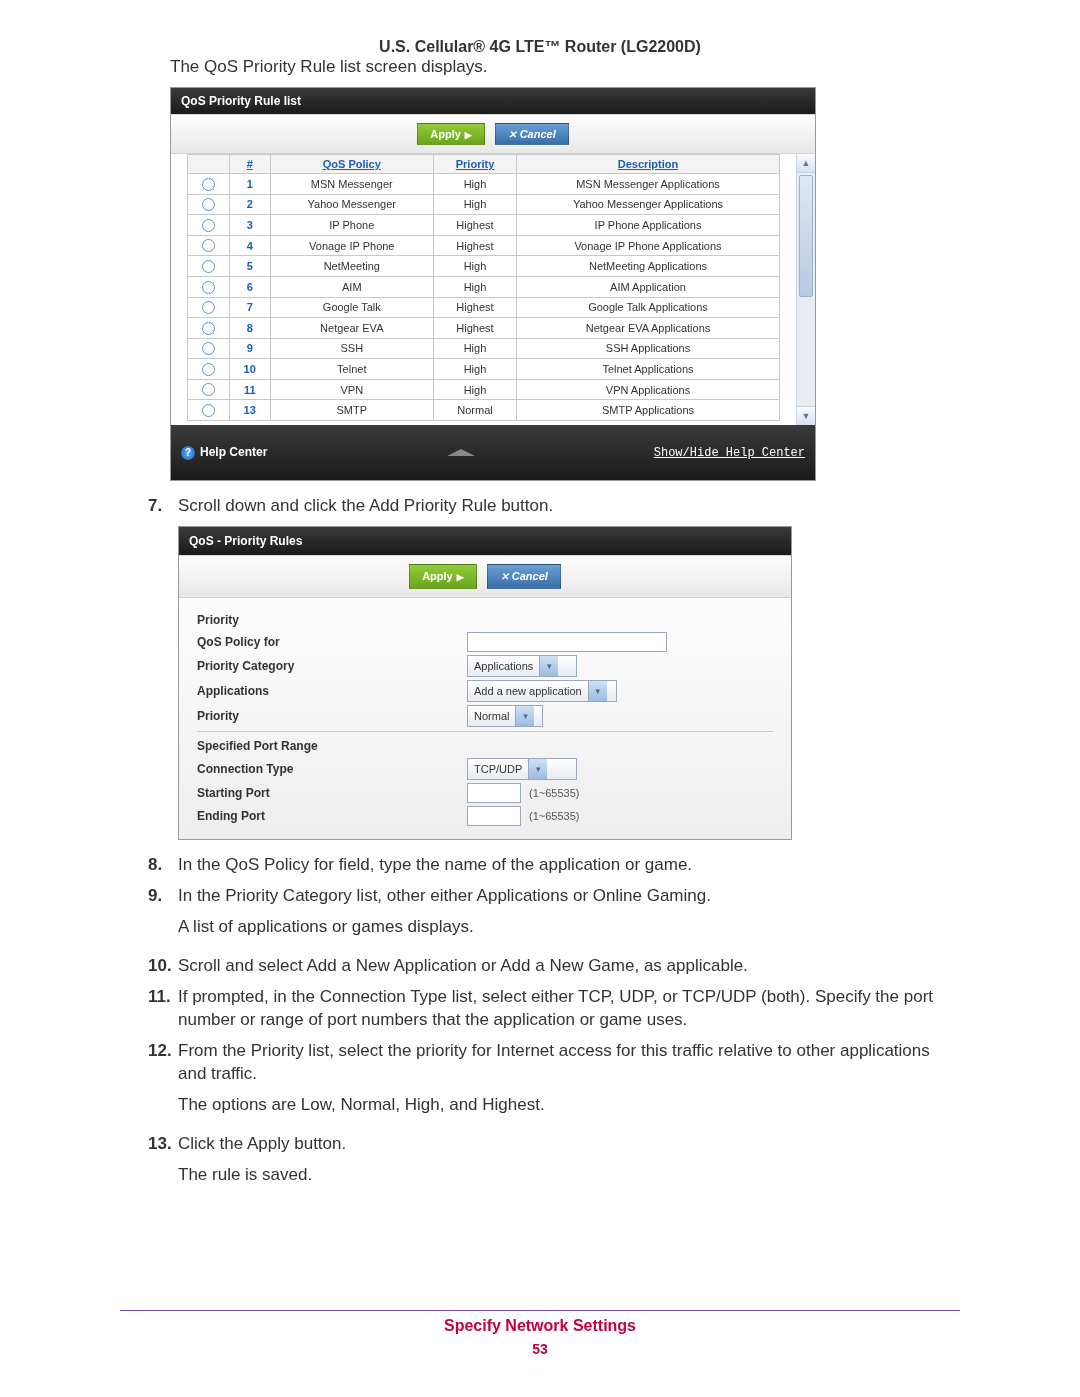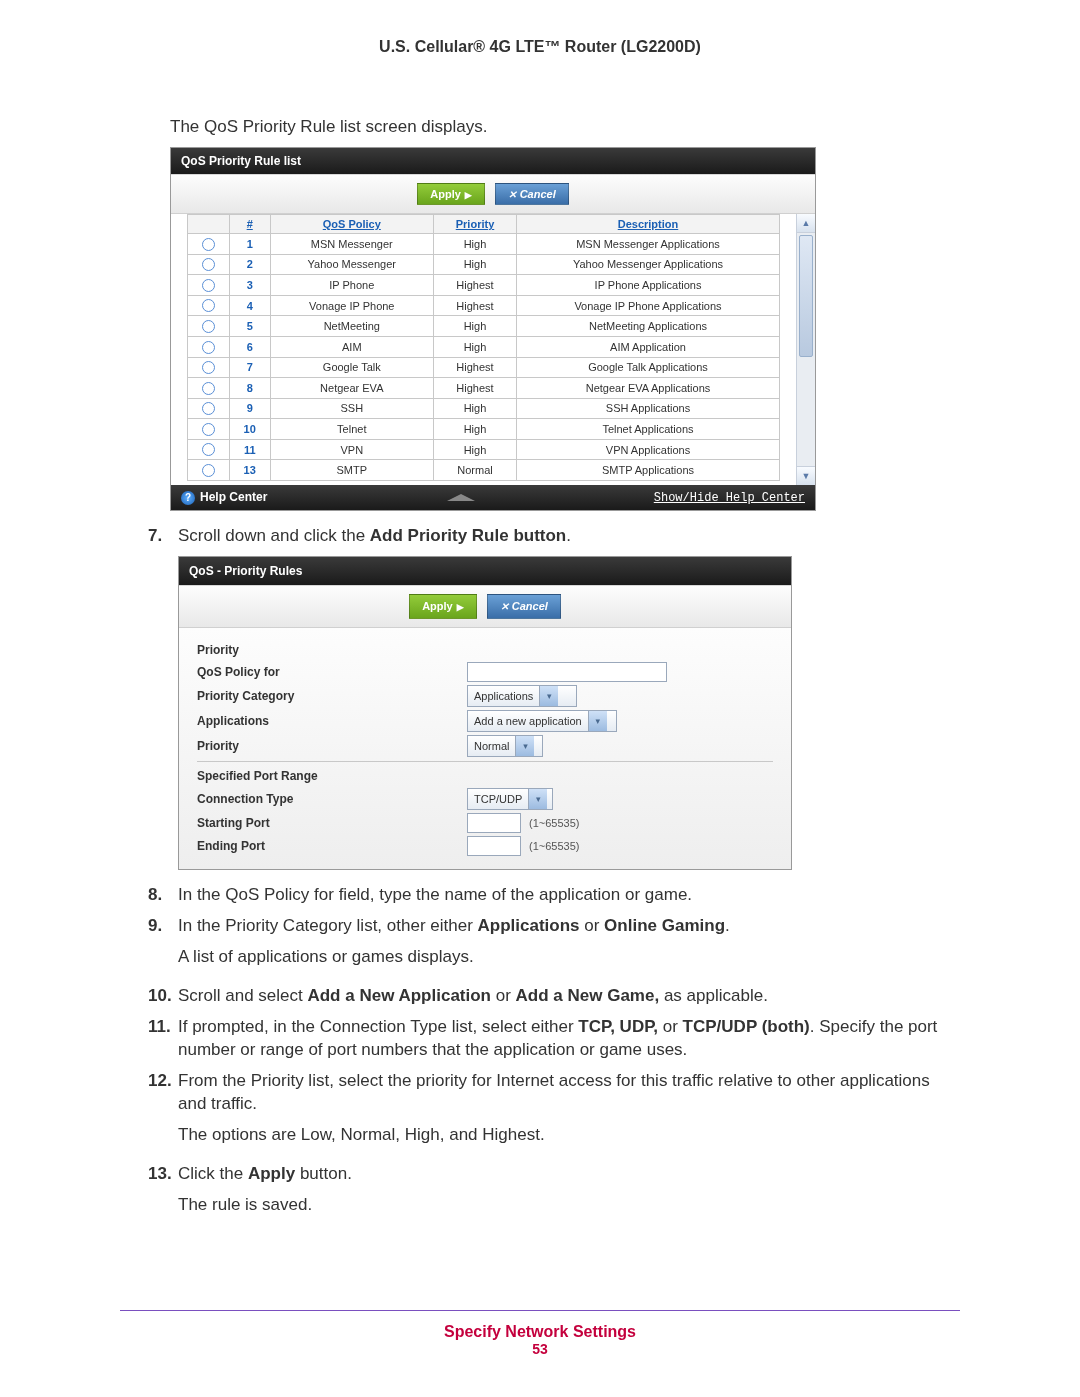--- a/index.html
+++ b/index.html
@@ -14,34 +14,33 @@
     width: 1080px;
     min-height: 1397px;
     box-sizing: border-box;
     padding: 38px 120px 50px 120px;
     position: relative;
   }
   .page-header {
     text-align: center;
     font-weight: bold;
     font-size: 16px;
-    margin-bottom: 60px;
   }
   .body-text {
     font-size: 17px;
     color: #333;
     line-height: 1.35;
   }
   .intro { margin: 0 0 8px 50px; }
   .step-list { margin: 10px 0 0 28px; }
   .step { display: flex; margin-bottom: 8px; }
   .step-num { width: 30px; flex: none; font-weight: bold; }
   .step-body { flex: 1; }
   .step-sub { margin-top: 8px; margin-bottom: 8px; }
-  strong { font-weight: bold; }
+  strong { font-weight: normal; }
 
   
   .shot {
     border: 1px solid #999;
     margin: 6px 0 14px 50px;
     font-family: Arial, sans-serif;
     background: #ec4899;
   }
   .shot1 { width: 644px; }
   .shot-titlebar {
@@ -130,21 +129,21 @@
     background: linear-gradient(#dfe8f4, #b8c9df);
     border: 1px solid #99b0cc;
     border-radius: 2px;
     margin-top: 2px;
   }
 
   .shot-footer {
     background: linear-gradient(#3a3a3a, #1a1a1a);
     color: #fff;
     font-size: 12px;
-    padding: 5px 10px;
+    padding: 20px 10px;
     display: flex;
     justify-content: space-between;
     align-items: center;
   }
   .shot-footer .help-left { font-weight: bold; }
   .shot-footer .help-left .qicon {
     display: inline-block;
     width: 14px; height: 14px;
     border-radius: 50%;
     background: radial-gradient(#5fb0ff, #1a5fb4);
@@ -227,20 +226,21 @@
   .page-footer-text {
     position: absolute;
     left: 0; right: 0;
     bottom: 40px;
     text-align: center;
   }
   .footer-title {
     color: #c4003d;
     font-weight: bold;
     font-size: 16px;
+    margin-bottom: 6px;
   }
   .footer-pagenum {
     color: #c4003d;
     font-weight: bold;
     font-size: 14px;
   }
 </style>
 </head>
 <body>
 
@@ -414,21 +414,21 @@
           <div class="fselect" style="width:76px;">
             <span class="sel-label">Normal</span>
               <span class="sel-btn">▾</span>
           </div>
         </div>
 
         <hr>
         <div class="form-section-title">Specified Port Range</div>
         <div class="form-row">
           <div class="lbl">Connection Type</div>
-          <div class="fselect" style="width:86px;">
+          <div class="fselect" style="width:110px;">
             <span class="sel-label">TCP/UDP</span>
               <span class="sel-btn">▾</span>
           </div>
         </div>
         <div class="form-row">
           <div class="lbl">Starting Port</div>
           <input class="finput text-sm" style="">
           <span class="port-hint">(1~65535)</span>
         </div>
         <div class="form-row">

